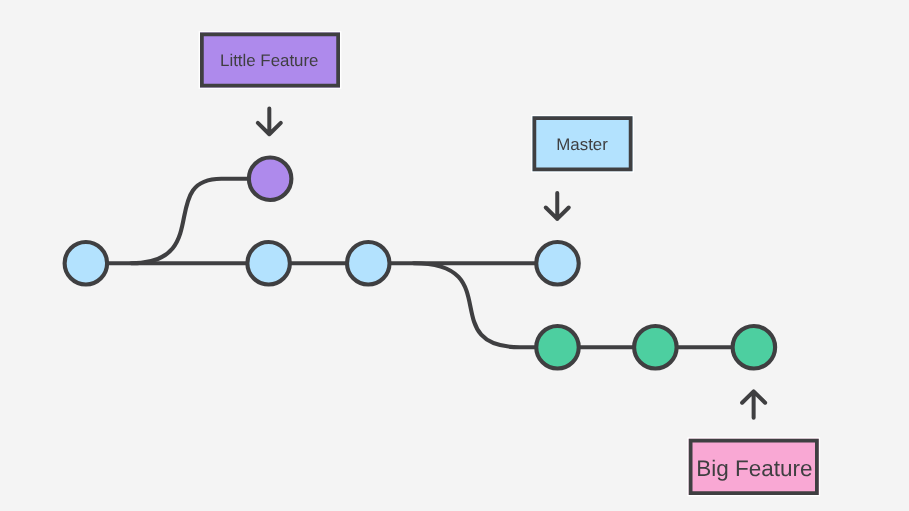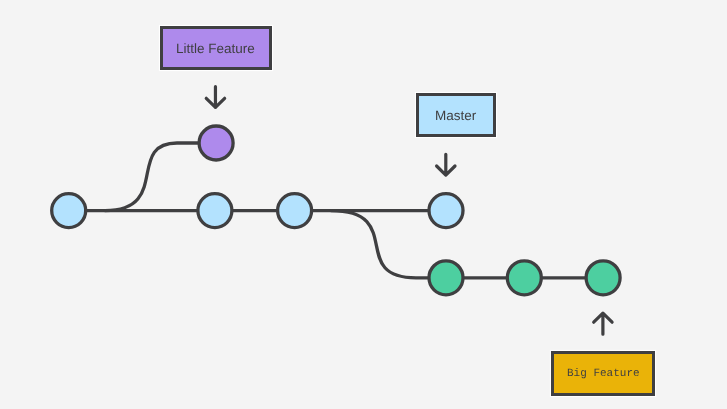--- a/index.html
+++ b/index.html
@@ -73,20 +73,20 @@
         <circle cx="446" cy="277.8" r="17" fill="#4dcfa0" stroke="#3f3f41" stroke-width="3.3"></circle>
         <circle cx="524.3" cy="277.8" r="17" fill="#4dcfa0" stroke="#3f3f41" stroke-width="3.3"></circle>
         <circle cx="603.1" cy="277.8" r="17" fill="#4dcfa0" stroke="#3f3f41" stroke-width="3.3"></circle>
       </g>
   </svg>
 
   <div id="labels">
     <div class="label-box" id="label-little-feature" style="left: 159.6px; top: 25.6px; width: 112.3px; height: 44.5px; background: rgb(174, 138, 236); border-color: rgb(63, 63, 65); border-width: 3.2px; color: rgb(63, 63, 65); font-size: 13.5px; box-shadow: rgb(255, 255, 255) 0px 0px 0px 1.1px;">
       <span>Little Feature</span>
     </div>
-    <div class="label-box" id="label-master" style="left: 416px; top: 93px; width: 79.9px; height: 44px; background: rgb(179, 226, 254); border-color: rgb(63, 63, 65); border-width: 3.2px; color: rgb(63, 63, 65); font-size: 13.5px; box-shadow: rgb(255, 255, 255) 0px 0px 0px 1.1px; align-items: center;">
+    <div class="label-box" id="label-master" style="left: 426px; top: 93px; width: 79.9px; height: 44px; background: rgb(179, 226, 254); border-color: rgb(63, 63, 65); border-width: 3.2px; color: rgb(63, 63, 65); font-size: 13.5px; box-shadow: rgb(255, 255, 255) 0px 0px 0px 1.1px; align-items: center;">
       <span>Master</span>
     </div>
-    <div class="label-box" id="label-big-feature" style="left: 551.3px; top: 351.2px; width: 103.6px; height: 45px; background: #eab308; border-color: rgb(63, 63, 65); border-width: 3.2px; color: rgb(63, 63, 65); font-size: 11px; box-shadow: rgb(255, 255, 255) 0px 0px 0px 1.1px; font-family: Liberation Mono, monospace;">
+    <div class="label-box" id="label-big-feature" style="left: 551.3px; top: 351.2px; width: 103.6px; height: 45px; background: #f9a8d4; border-color: rgb(63, 63, 65); border-width: 3.2px; color: rgb(63, 63, 65); font-size: 18px; box-shadow: rgb(255, 255, 255) 0px 0px 0px 1.1px;">
       <span>Big Feature</span>
     </div>
   </div>
 </div>
 
 </body></html>

